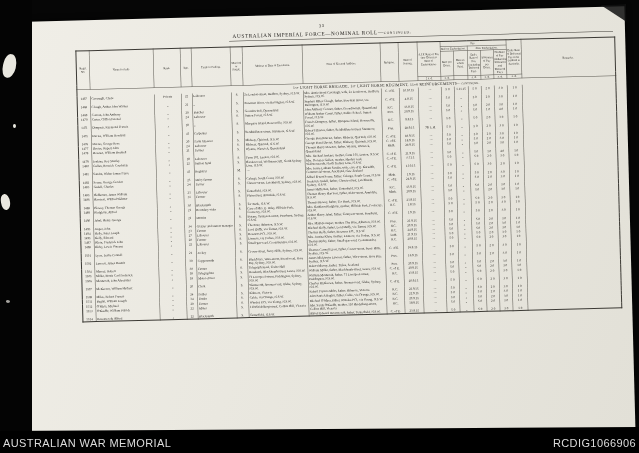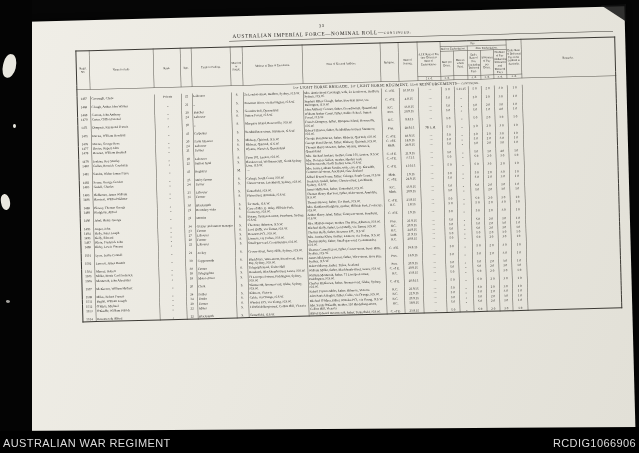--- a/index.html
+++ b/index.html
@@ -828,16 +828,16 @@
               <td class="c-def">1 0</td>
               <td class="c-rem"></td>
             </tr>
           </tbody>
       </table>
     </div>
   </div>
 
   <div id="footer-bar"></div>
   <div id="footer-text">
-    <span>AUSTRALIAN WAR REGIMENT</span>
+    <span>AUSTRALIAN WAR MEMORIAL</span>
     <span>RCDIG1066906</span>
   </div>
 </div>
 
 </body></html>

